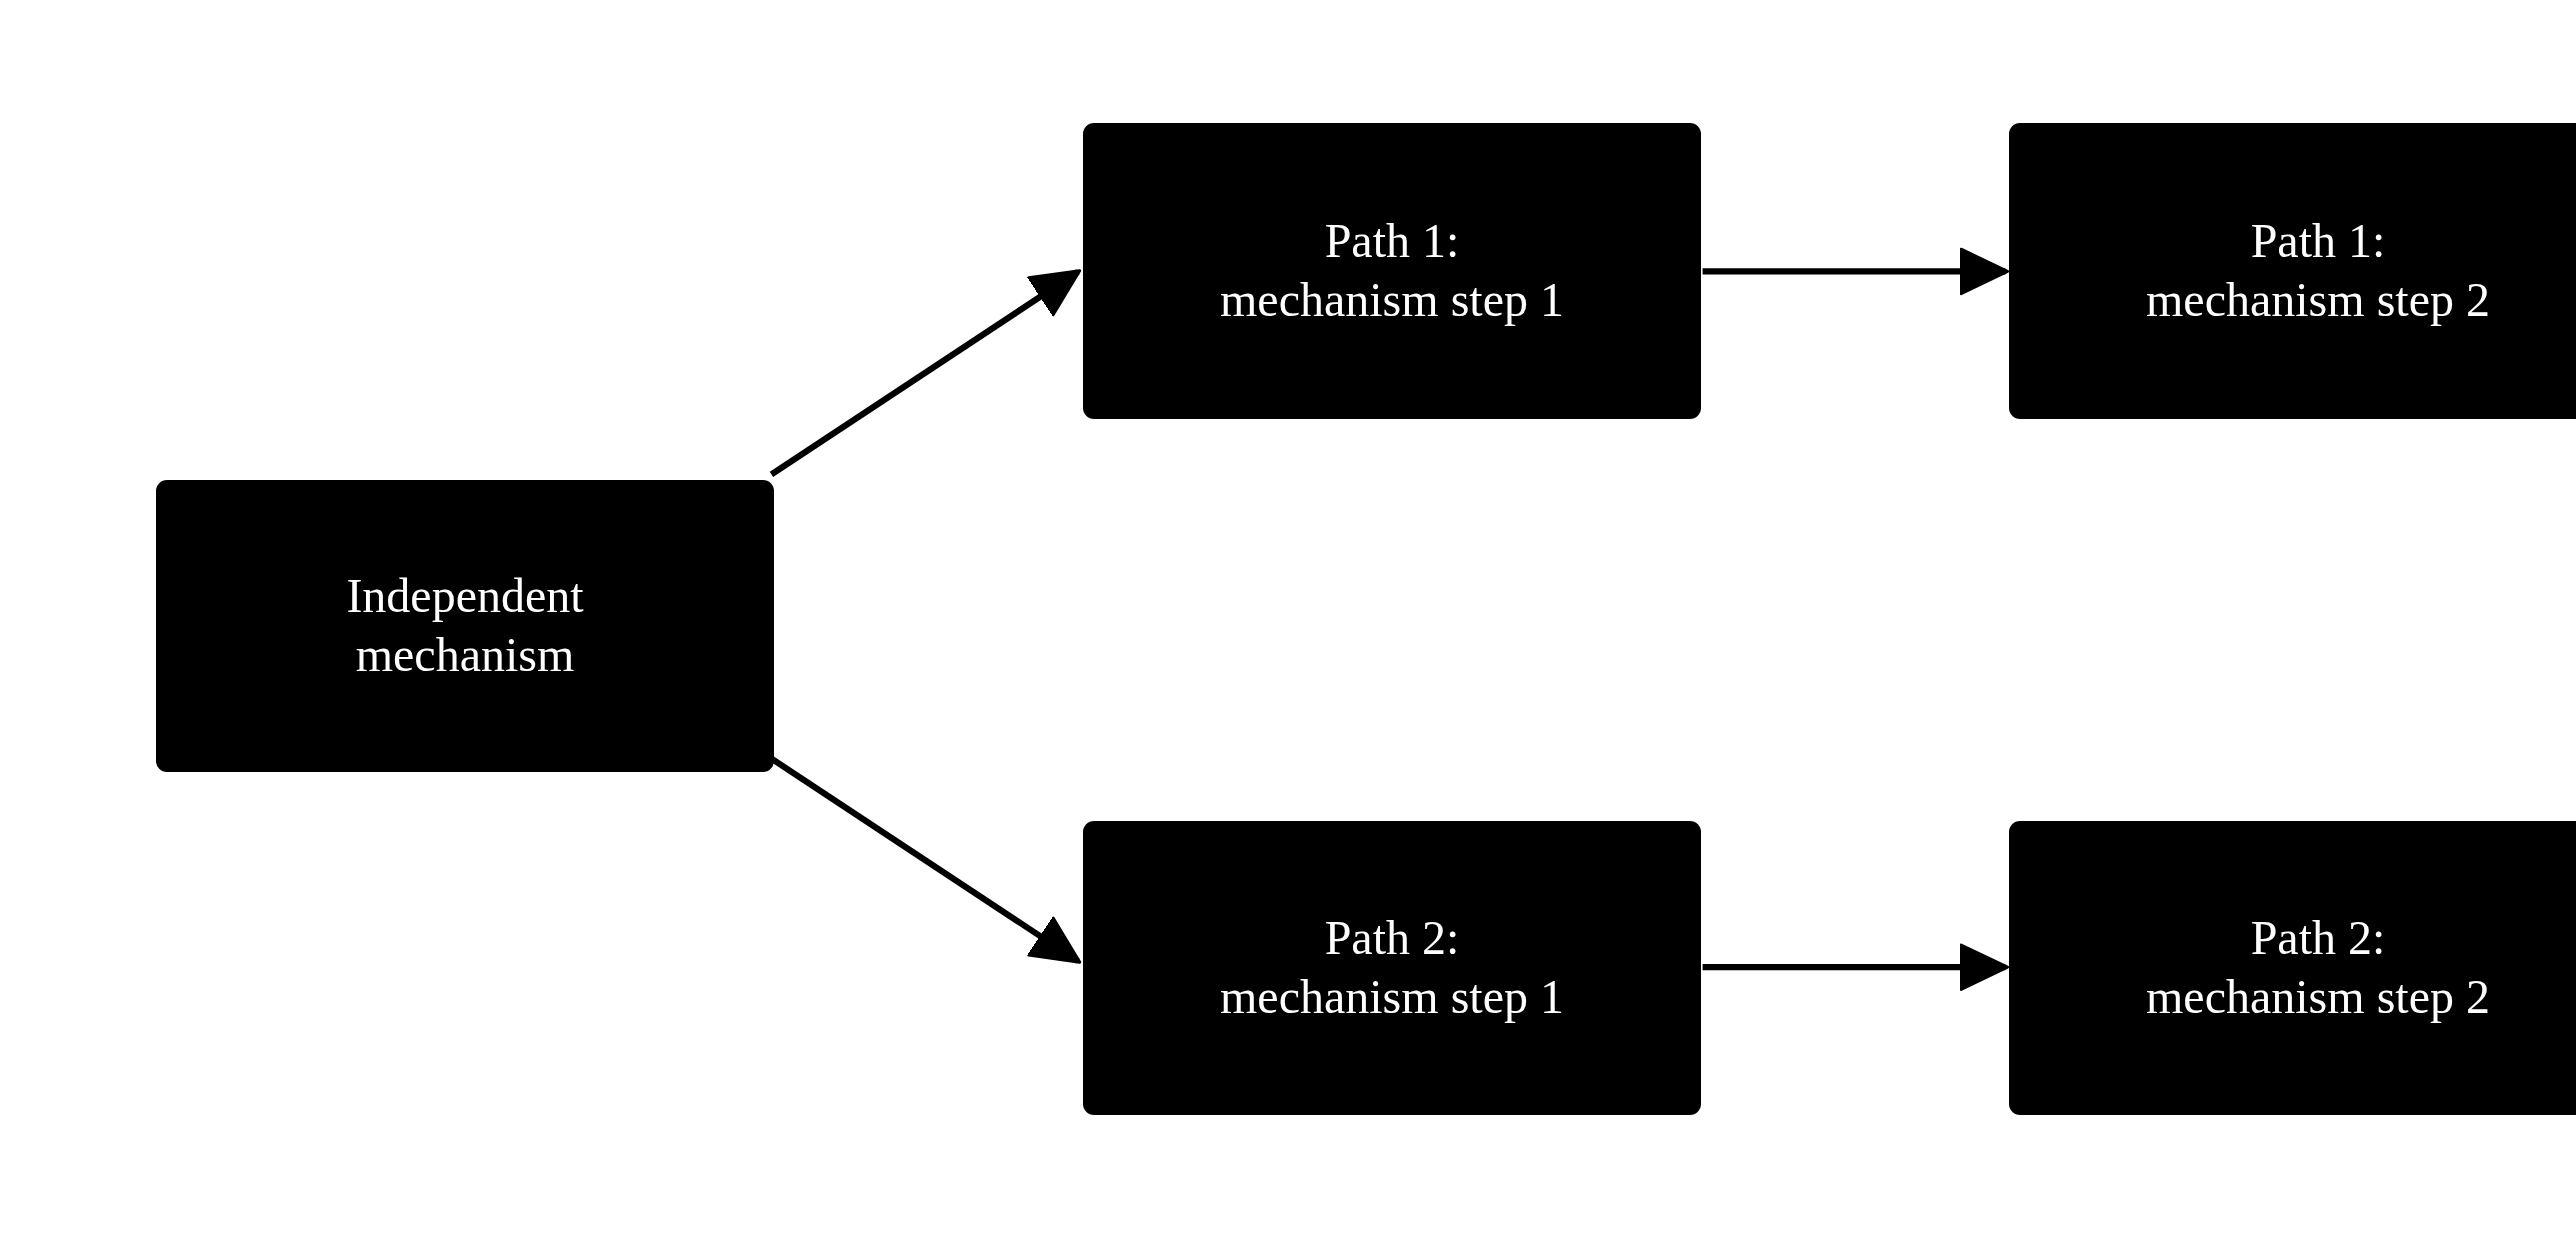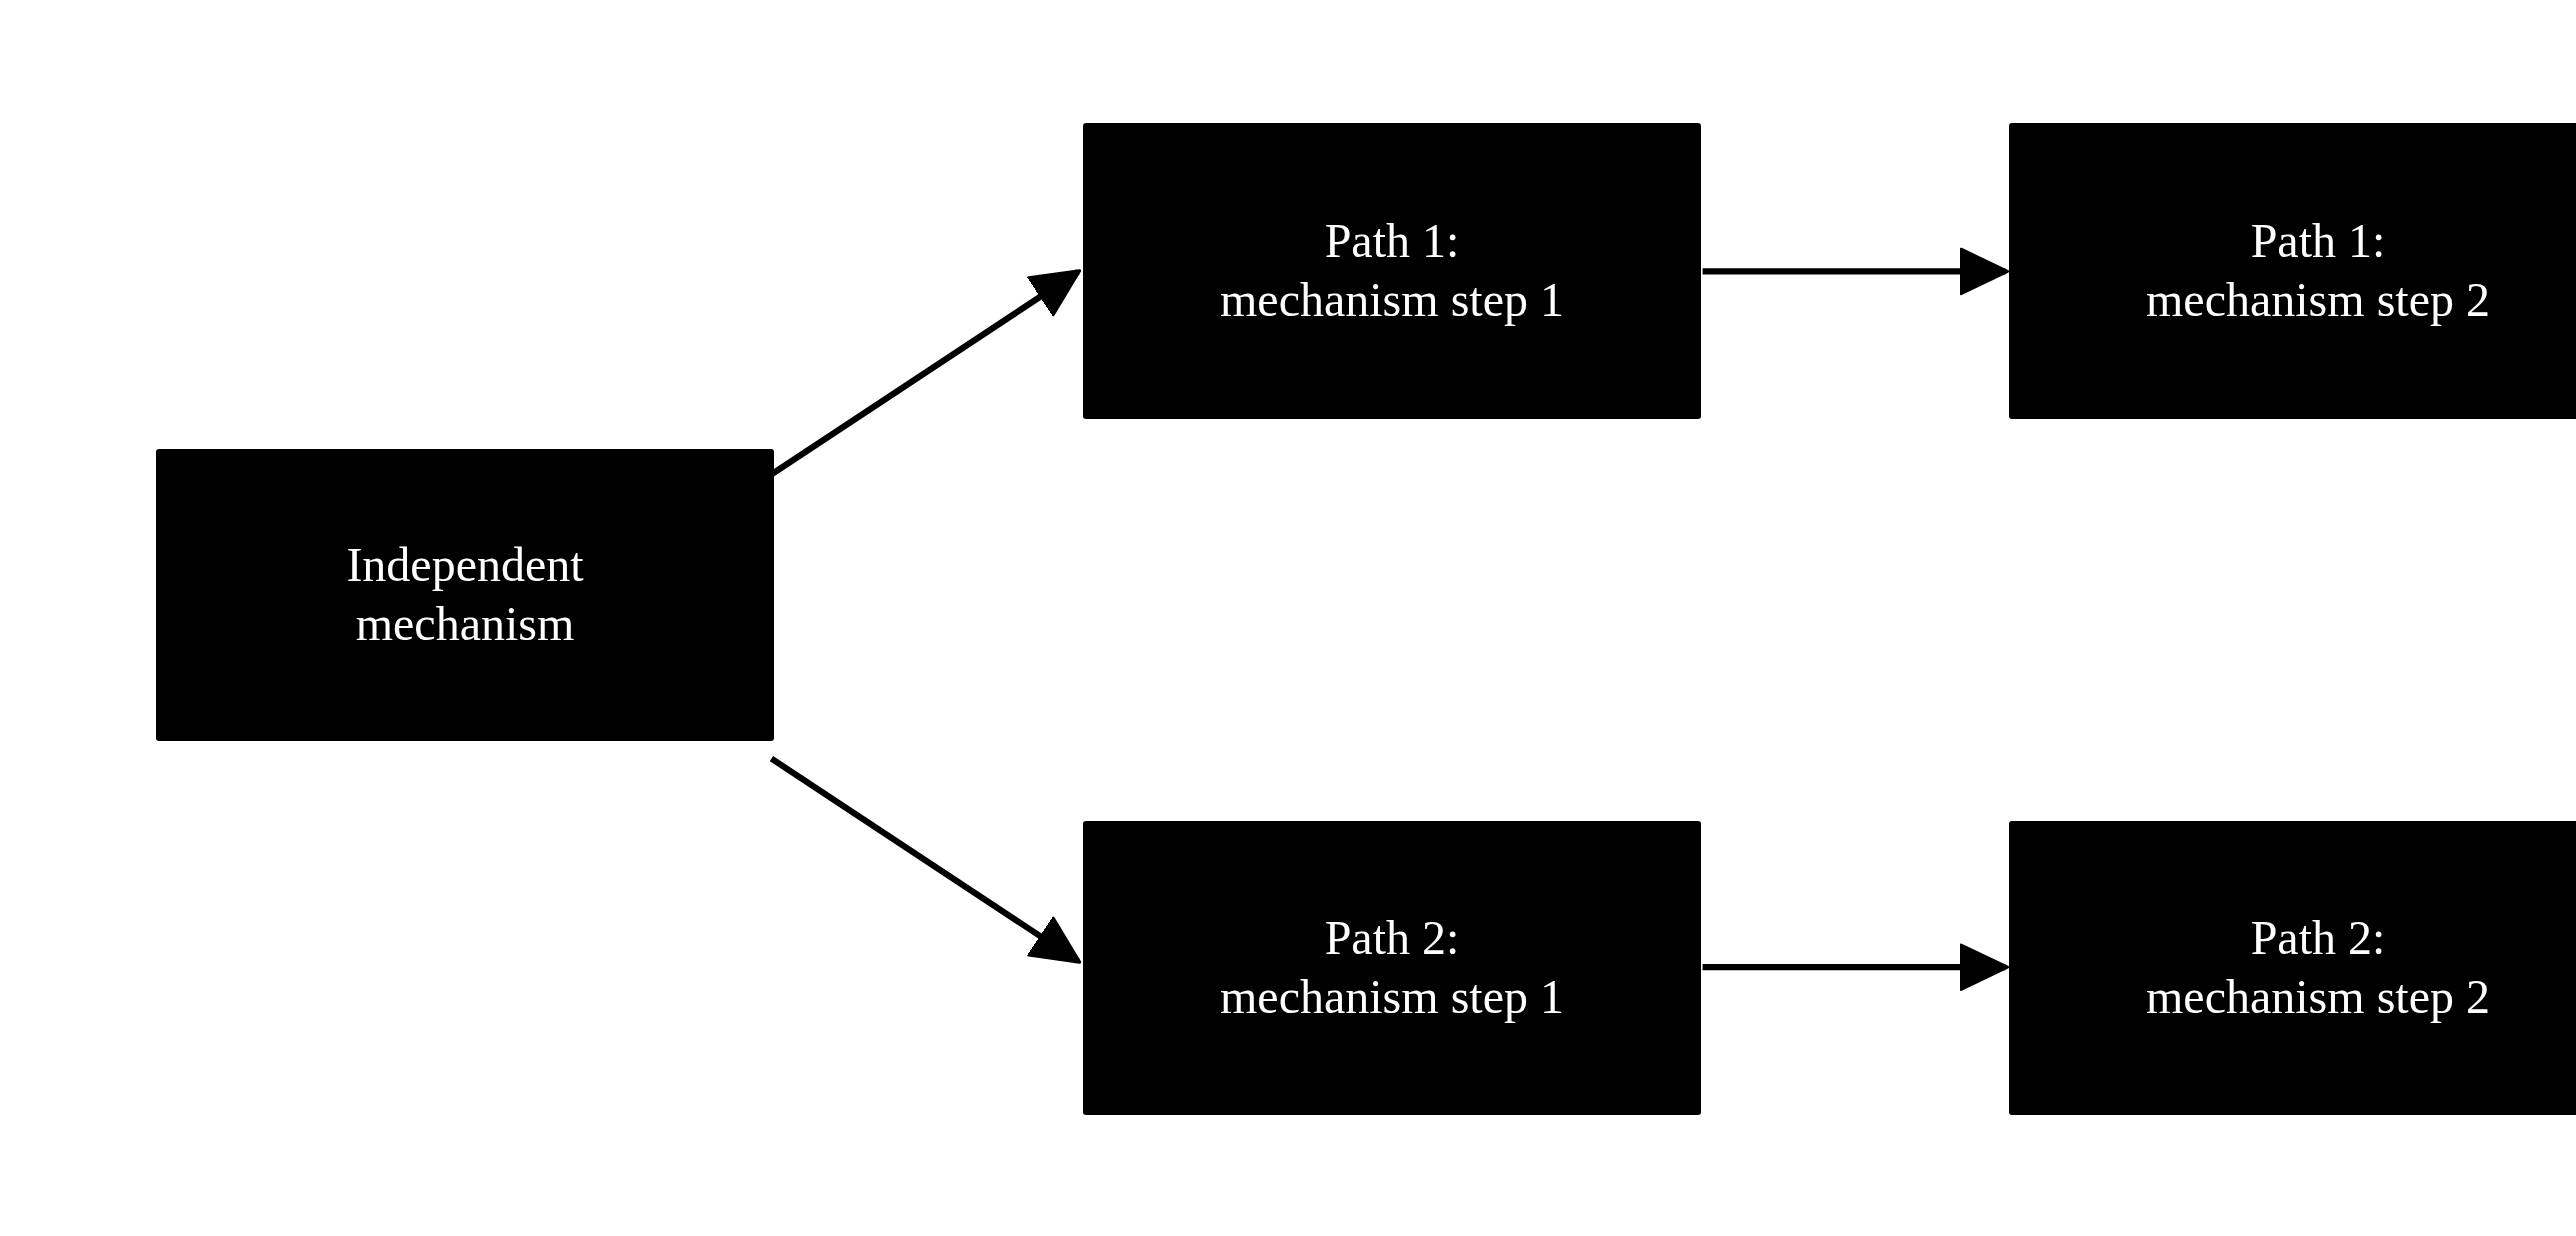--- a/index.html
+++ b/index.html
@@ -25,32 +25,32 @@
     display: block;
   }
   .edge {
     stroke: #000000;
     stroke-width: 12;
   }
   .node {
     position: absolute;
     background: #000000;
     color: #ffffff;
-    border-radius: 3px;
+    border-radius: 11px;
     display: flex;
     flex-direction: column;
     align-items: center;
     justify-content: center;
     text-align: center;
     font-size: 48px;
     line-height: 1.22;
     white-space: nowrap;
   }
   
-  #n-independent { left: 156px;  top: 449px;  width: 618px; height: 292px; }
+  #n-independent { left: 156px;  top: 480px;  width: 618px; height: 292px; }
   #n-p1s1        { left: 1083px; top: 123px;  width: 618px; height: 296px; }
   #n-p1s2        { left: 2009px; top: 123px;  width: 618px; height: 296px; }
   #n-p2s1        { left: 1083px; top: 821px; width: 618px; height: 294px; }
   #n-p2s2        { left: 2009px; top: 821px; width: 618px; height: 294px; }
 </style>
 </head>
 <body>
 
 <div class="canvas">
 

